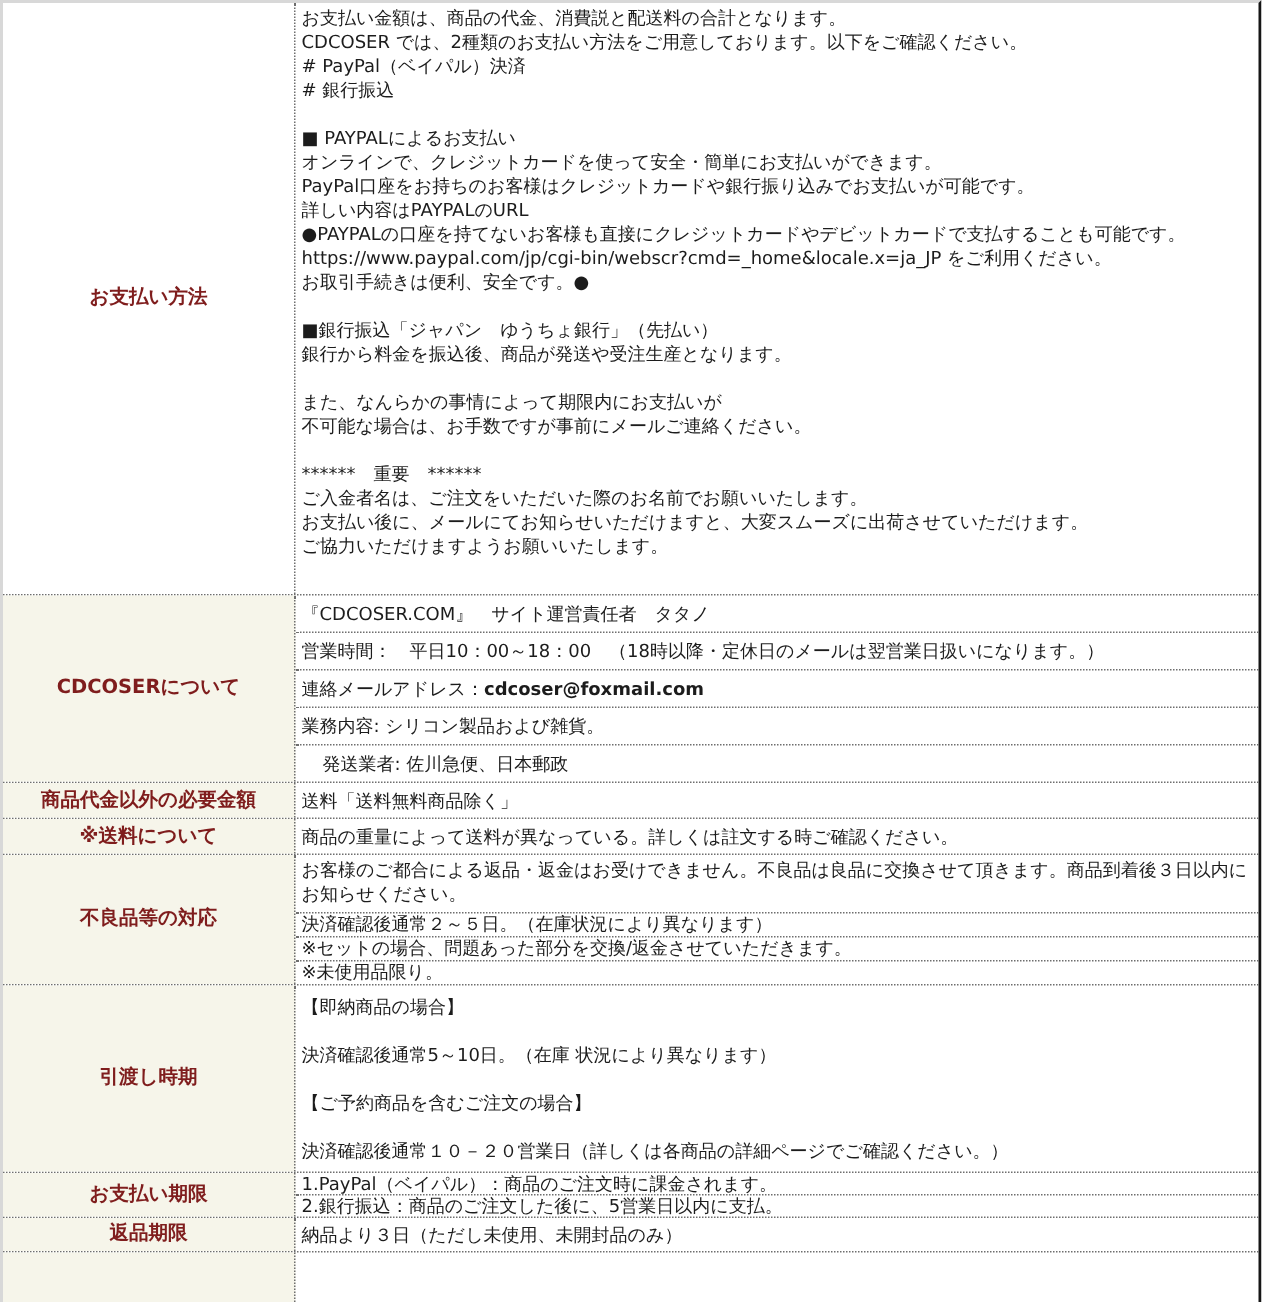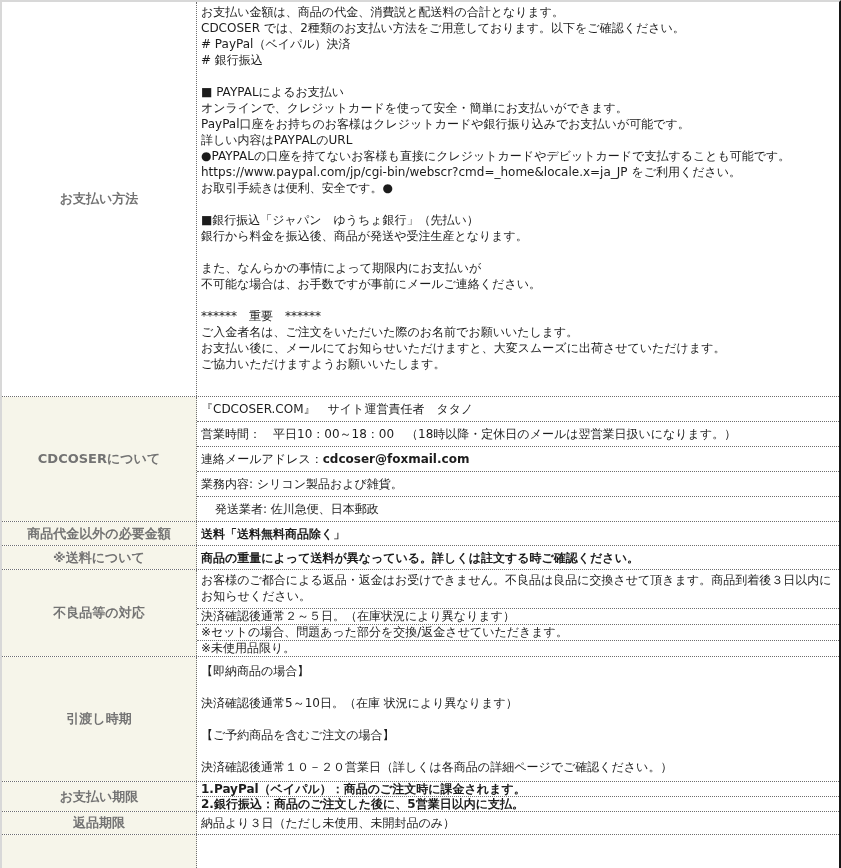--- a/index.html
+++ b/index.html
@@ -12,40 +12,40 @@
     border-bottom:2px solid #161616;
     font-size:12px;
     line-height:16px;
   }
   .row{display:flex;border-bottom:1px dotted #6e6e6e;}
   .row:last-child{border-bottom:none;flex-direction:column;}
   .label{
     flex:0 0 195px;width:195px;
     border-right:1px dotted #6e6e6e;
     display:flex;align-items:center;justify-content:center;
-    text-align:center;font-weight:bold;font-size:13px;color:#737373;
+    text-align:center;font-weight:bold;font-size:13px;color:#7f1d1d;
     padding:0 4px;box-sizing:border-box;
   }
   .label.cream{background:#f6f5ea;}
   .content{flex:1;min-width:0;display:flex;flex-direction:column;}
   .pad{padding:2px 4px;}
   .line{min-height:16px;line-height:16px;}
   .sub{border-bottom:1px dotted #6e6e6e;display:flex;align-items:center;
        min-height:24px;padding:0 4px;}
   .sub:last-child{border-bottom:none;padding-left:18px;}
   .sub-wrap{border-bottom:1px dotted #6e6e6e;padding:2px 4px;min-height:34px;}
   .sub-tight{border-bottom:1px dotted #6e6e6e;display:flex;align-items:center;
        min-height:15px;line-height:15px;padding:0 4px;}
   .sub-tight:last-child{border-bottom:none;}
   .sub-slim{border-bottom:1px dotted #6e6e6e;display:flex;align-items:center;
-       min-height:14px;line-height:14px;padding:0 4px;font-weight:bold;}
+       min-height:14px;line-height:14px;padding:0 4px;}
   .sub-slim:last-child{border-bottom:none;}
   .delivery-pad{padding:6px 4px;}
   .single{display:flex;align-items:center;padding:0 4px;}
-  .h23{min-height:23px;font-weight:bold;} .h22{min-height:22px;} .h26{min-height:26px;}
+  .h23{min-height:23px;} .h22{min-height:22px;} .h26{min-height:26px;}
   .bold{font-weight:bold;}
 </style>
 </head>
 <body>
 
 <div class="shop-table">
 
   <div class="row" style="min-height:394px;">
     <div class="label">お支払い方法</div>
     <div class="content pad">

